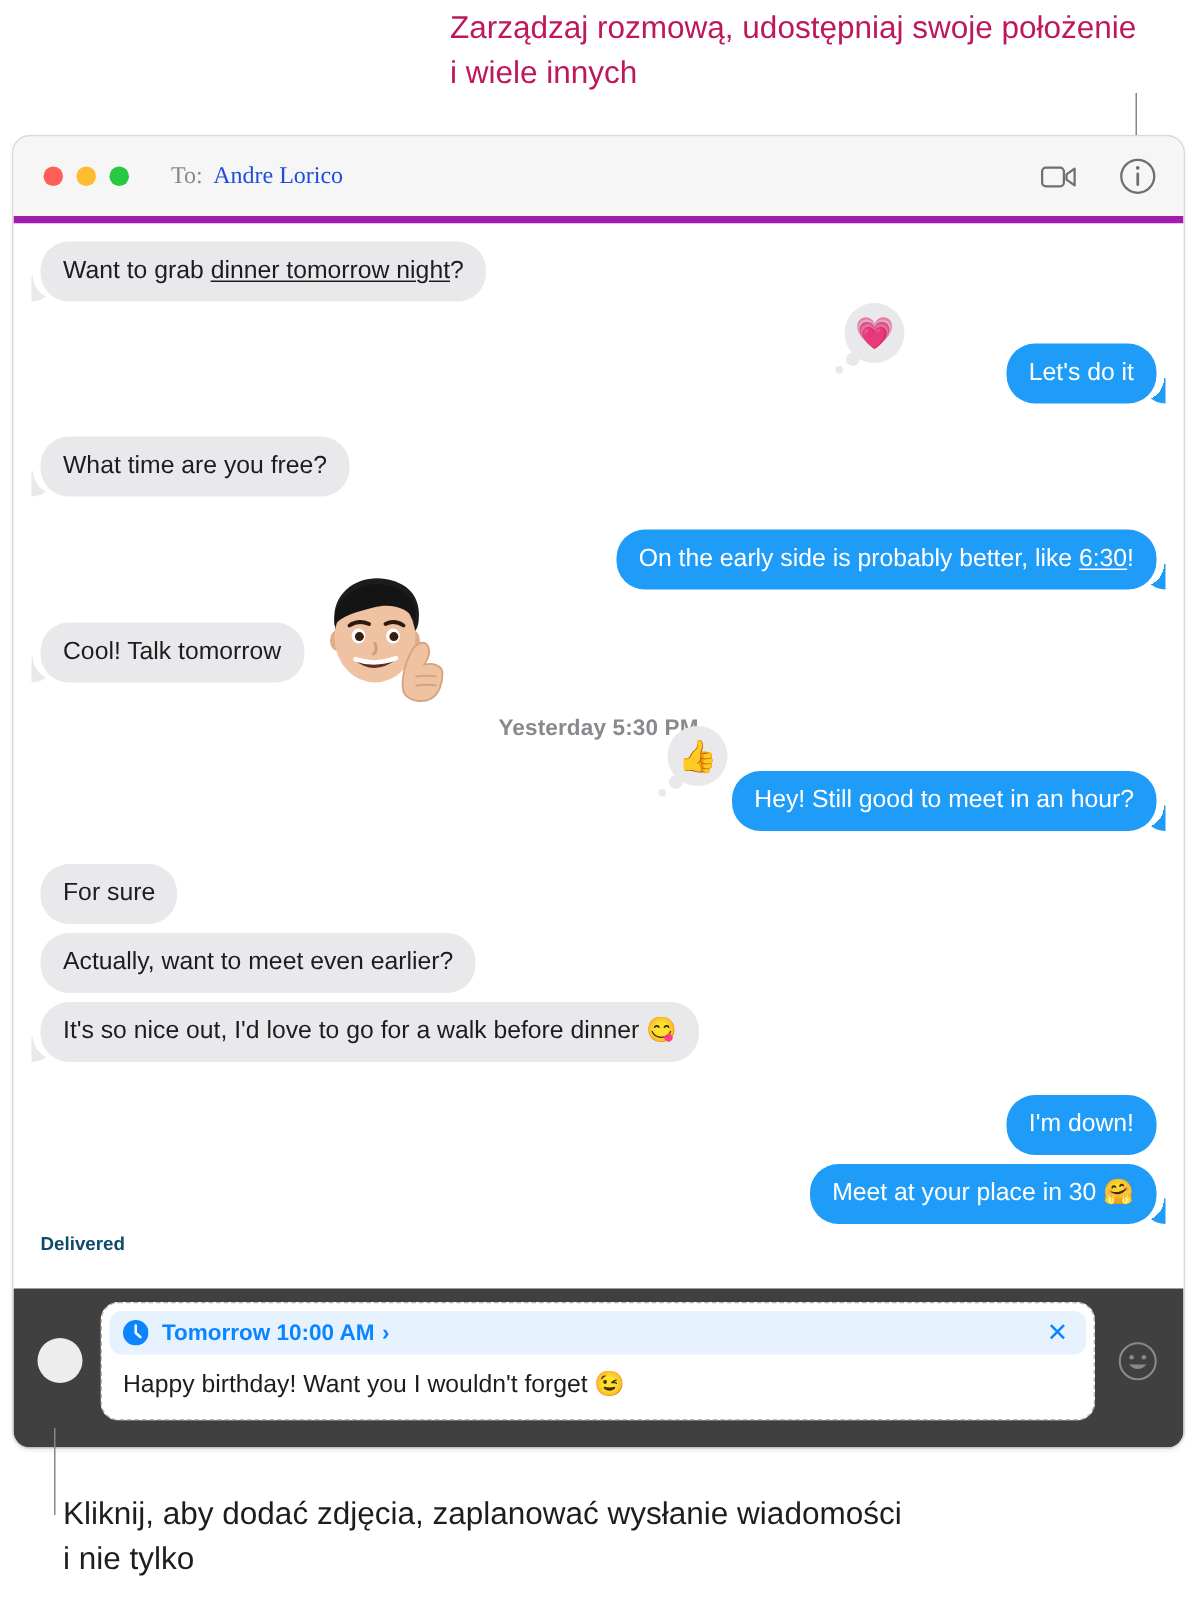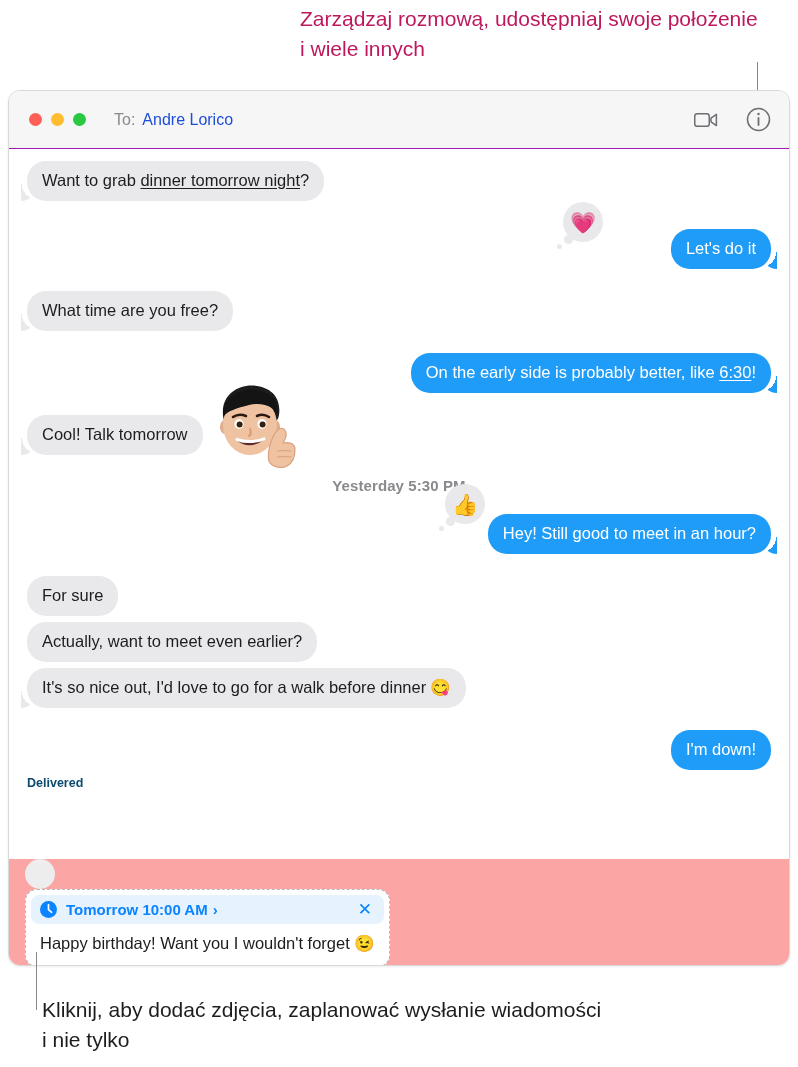--- a/index.html
+++ b/index.html
@@ -66,25 +66,26 @@
     border-radius: 12px;
     box-sizing: border-box;
     overflow: hidden;
     box-shadow: 0 1px 3px rgba(0,0,0,0.07);
   }
 
   .titlebar {
     position: relative;
     height: 58px;
     background: #f6f6f6;
-    border-bottom: 1px solid #a21caf;
+    border-bottom: 5px solid #a21caf;
     display: flex;
     align-items: center;
     padding: 0 18px 0 20px;
     box-sizing: border-box;
+    font-family: Liberation Serif, serif;
   }
   .traffic {
     display: flex;
     align-items: center;
     gap: 9px;
   }
   .dot { width: 13px; height: 13px; border-radius: 50%; }
   .dot.red { background: #ff5f57; }
   .dot.yellow { background: #febc2e; }
   .dot.green { background: #28c840; }
@@ -205,25 +206,24 @@
     font-weight: 600;
     margin: 4px 6px 0 0;
   }
 
   
   .compose-row {
     position: absolute;
     left: 0; right: 0; bottom: 0;
     height: 106px;
     display: flex;
-    align-items: flex-start;
+    align-items: center;
     padding: 0 16px 10px 16px;
     box-sizing: border-box;
-    background: #fca5a5;
-    flex-direction: column;
+    background: #404040;
   }
   .plus-btn {
     flex: 0 0 auto;
     width: 30px; height: 30px;
     border-radius: 50%;
     background: #ededed;
     color: #8a8a8e;
     display: flex; align-items: center; justify-content: center;
     font-size: 20px;
     line-height: 1;
@@ -393,20 +393,23 @@
       </div>
 
       <div class="row in">
         <div class="bubble gray tail-left">It's so nice out, I'd love to go for a walk before dinner 😋</div>
       </div>
 
       <div class="row out" style="margin-top:22px;">
         <div class="bubble blue">I'm down!</div>
       </div>
 
+      <div class="row out">
+        <div class="bubble blue tail-right">Meet at your place in 30 🤗</div>
+      </div>
 
       <div class="delivered">Delivered</div>
     </div>
 
     <div class="compose-row">
       <div class="plus-btn"></div>
 
       <div class="compose-box">
         <div class="schedule-banner">
           <div class="clock-icon">

